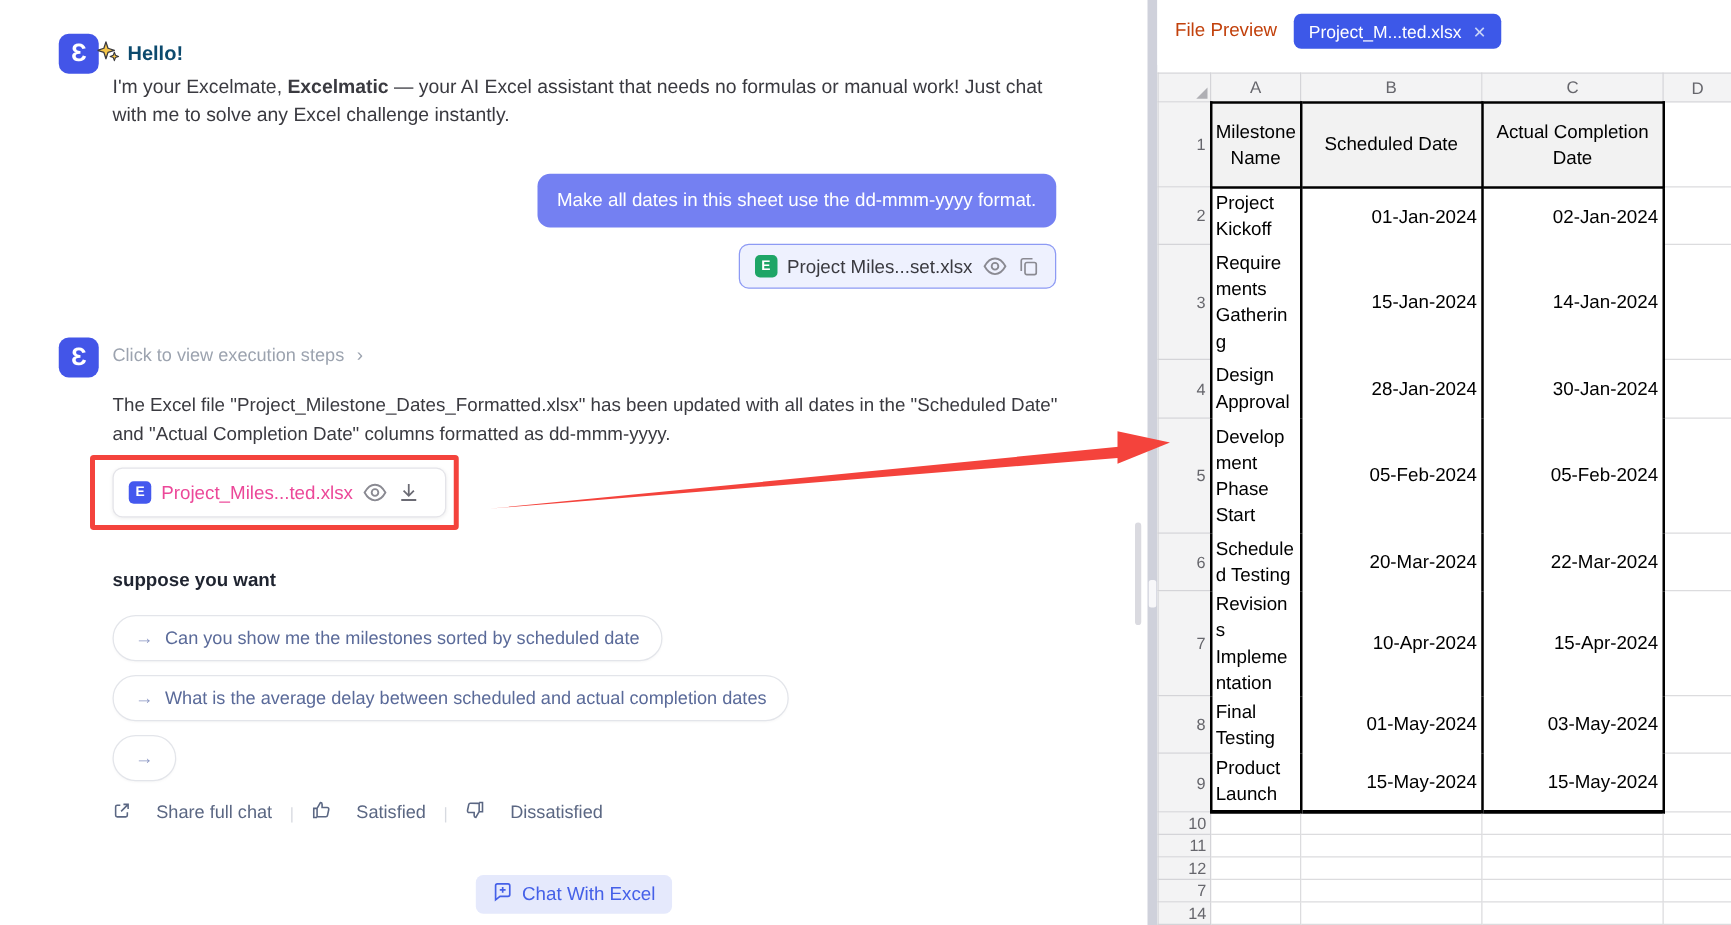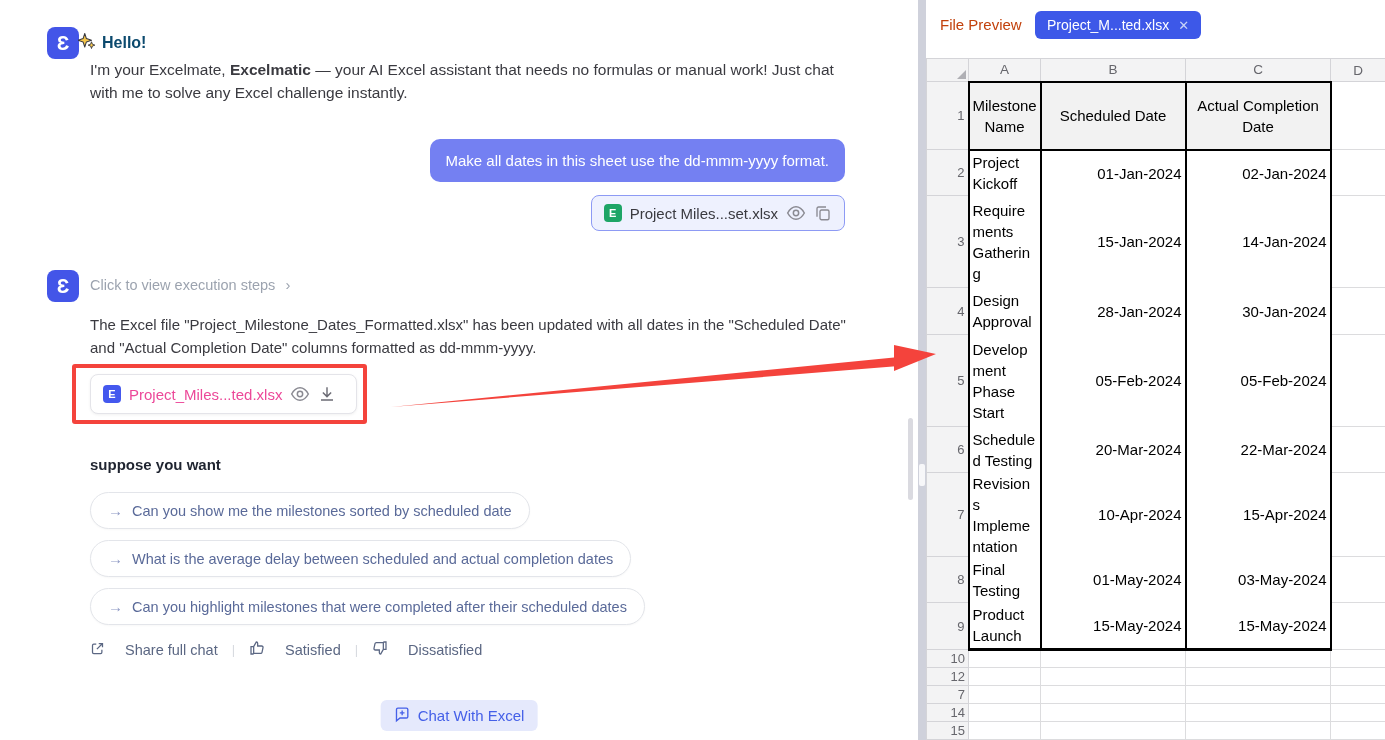--- a/index.html
+++ b/index.html
@@ -175,21 +175,20 @@
     <div class="pill" id="pill-0">
       <span class="arr">→</span>
       <span>Can you show me the milestones sorted by scheduled date</span>
     </div>
     <div class="pill" id="pill-1">
       <span class="arr">→</span>
       <span>What is the average delay between scheduled and actual completion dates</span>
     </div>
     <div class="pill" id="pill-2">
       <span class="arr">→</span>
-      <span>Can you highlight milestones that were completed after their scheduled dates</span>
     </div>
 
     <div class="chat-footer">
       <span class="footer-item">
         <span>
           <svg width="15" height="15" viewBox="0 0 24 24" fill="none" stroke="#5B6783" stroke-width="2">
             <path d="M10 5 H6 a2 2 0 0 0 -2 2 v11 a2 2 0 0 0 2 2 h11 a2 2 0 0 0 2 -2 v-4"></path>
             <path d="M14 4 H20 V10 M20 4 L11 13"></path>
           </svg>
         </span>
@@ -322,20 +321,27 @@
               <td class="dcol"></td>
             </tr>
             <tr style="height: 18px;">
               <td class="rownum">10</td>
               <td class="gridcell"></td>
               <td class="gridcell"></td>
               <td class="gridcell"></td>
               <td class="gridcell"></td>
             </tr>
             <tr style="height: 18px;">
+              <td class="rownum">11</td>
+              <td class="gridcell"></td>
+              <td class="gridcell"></td>
+              <td class="gridcell"></td>
+              <td class="gridcell"></td>
+            </tr>
+            <tr style="height: 18px;">
               <td class="rownum">12</td>
               <td class="gridcell"></td>
               <td class="gridcell"></td>
               <td class="gridcell"></td>
               <td class="gridcell"></td>
             </tr>
             <tr style="height: 18px;">
               <td class="rownum">7</td>
               <td class="gridcell"></td>
               <td class="gridcell"></td>

